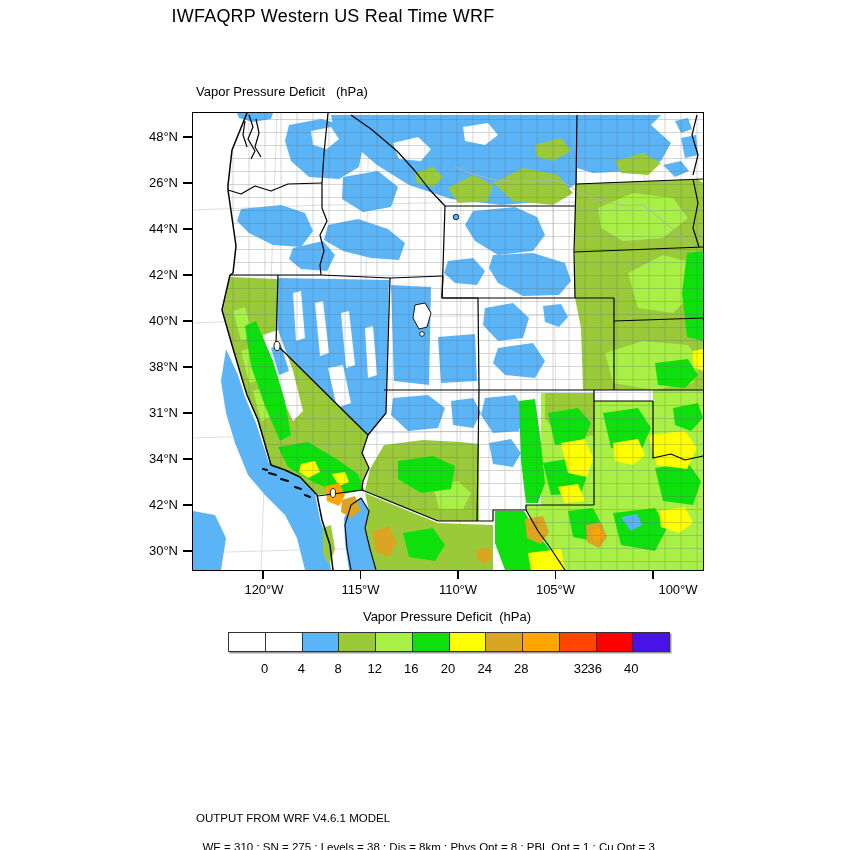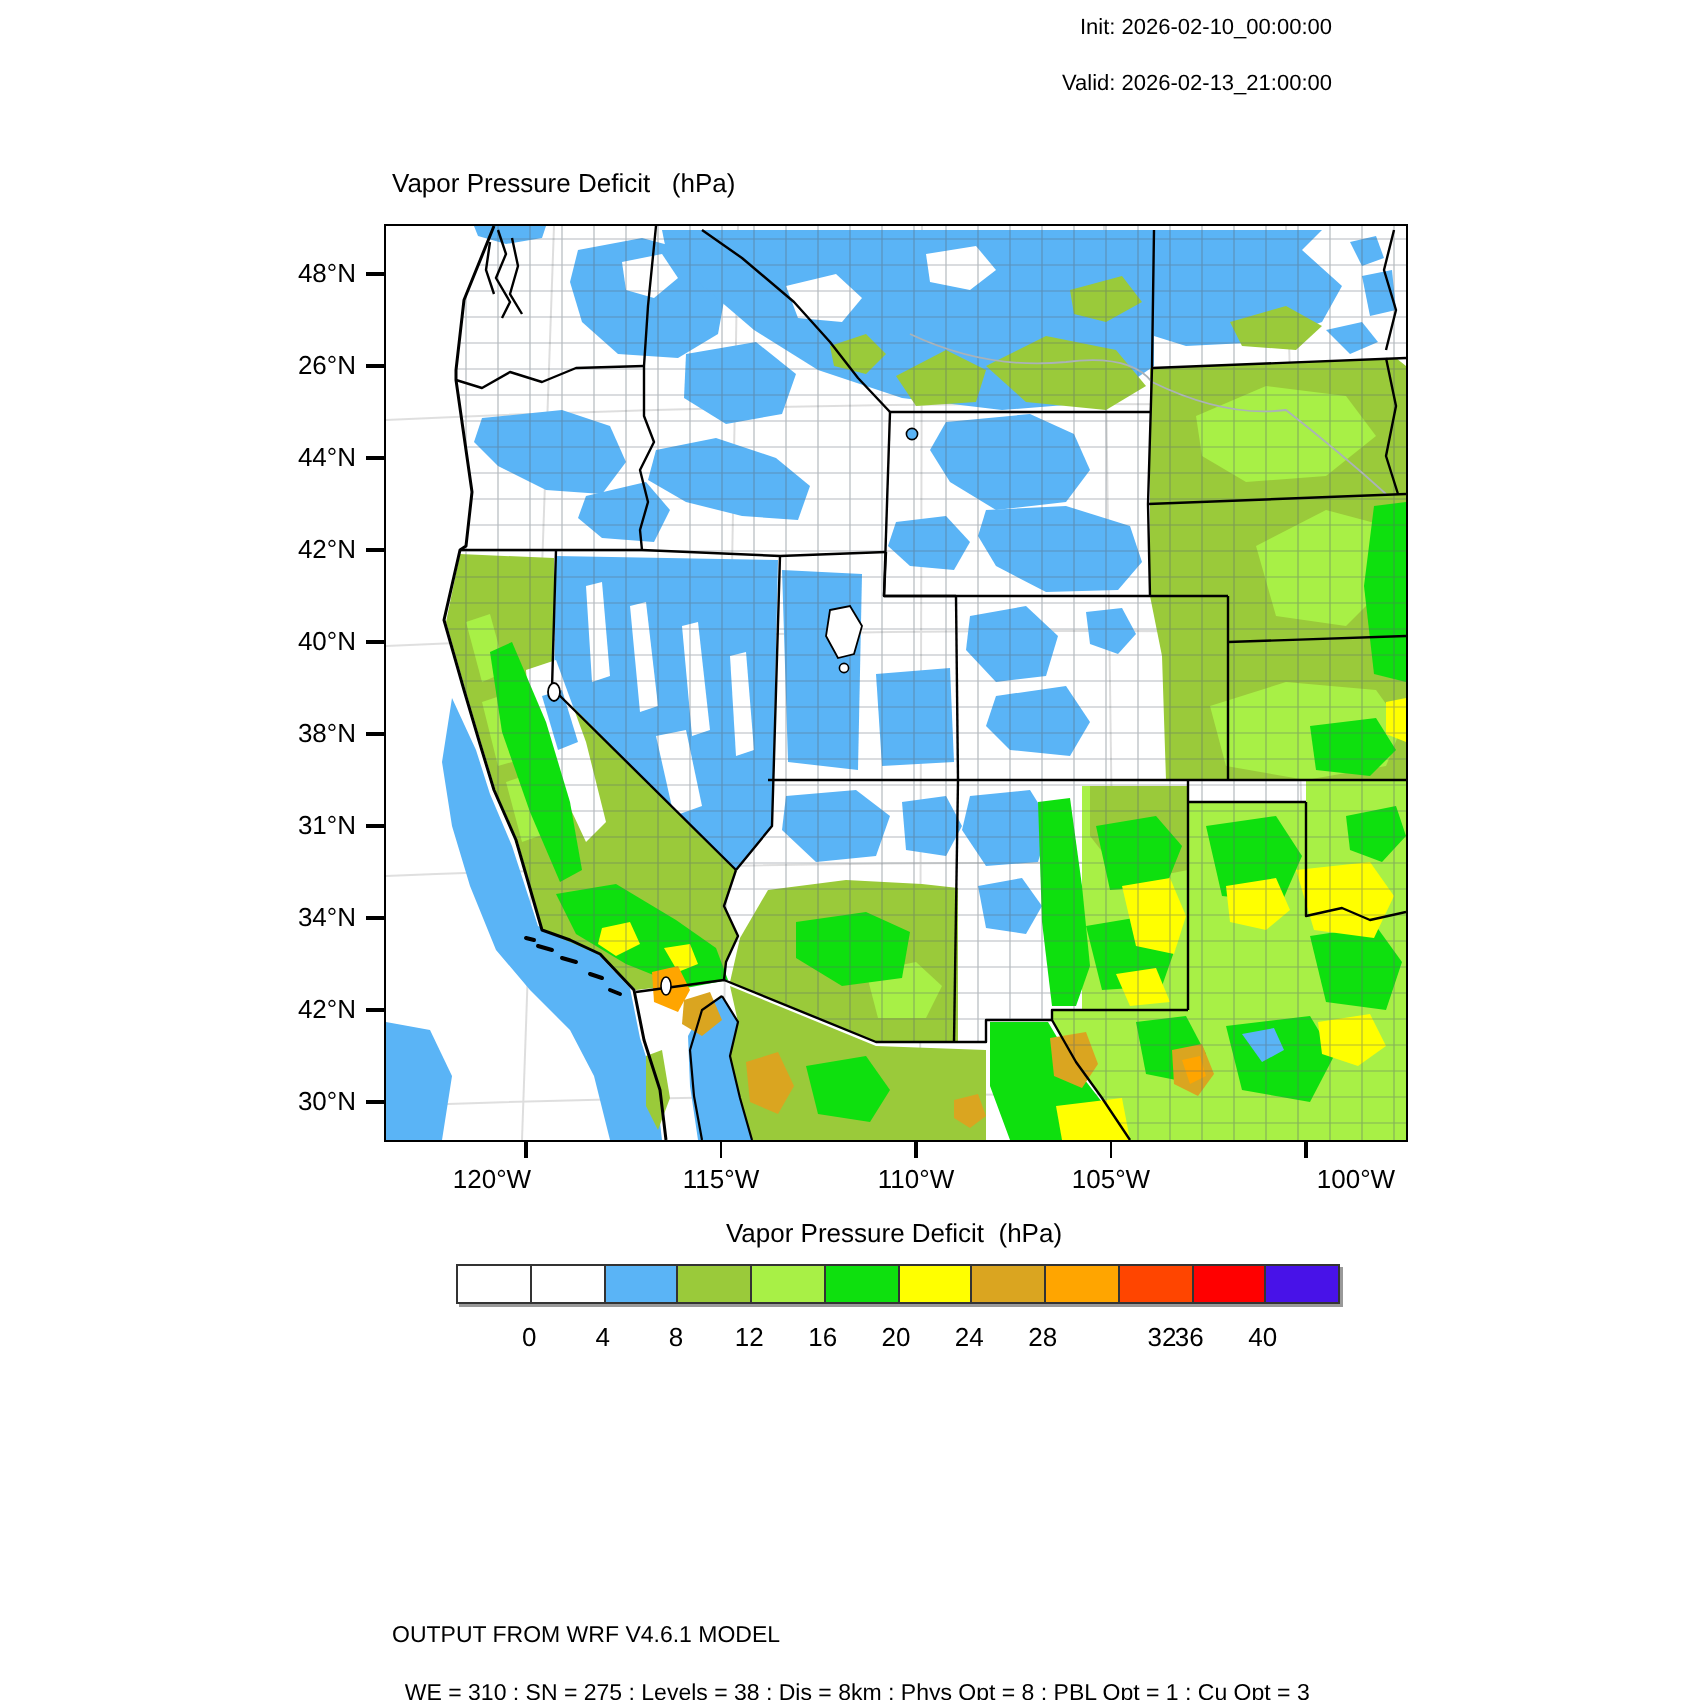--- a/index.html
+++ b/index.html
@@ -24,22 +24,21 @@
   .cb-cell{flex:1 1 0;height:100%;}
   .cb-cell + .cb-cell{border-left:1px solid #333;}
   .cb-num{position:absolute;top:661px;width:30px;text-align:center;font-size:13px;}
   .footer{position:absolute;left:196px;top:811px;font-size:11.5px;line-height:14.5px;white-space:pre;}
 </style>
 </head>
 <body>
 
 <div id="page">
 
-  <div class="header-meta"><span>Init: 2026-02-10_00:00:00</span><br>
-  <span>Valid: 2026-02-13_21:00:00</span></div>
+  <div class="header-title">IWFAQRP Western US Real Time WRF</div>
 
   <div class="map-title">Vapor Pressure Deficit   (hPa)</div>
 
   <div id="map-frame">
     <svg width="510" height="457" viewBox="0 0 510 457" xmlns="http://www.w3.org/2000/svg">
       <defs>
         <clipPath id="usclip">
           <path d="M54,0 L39,37 L35,72 L35,77 L43,133 L40,160 L37,162 L29,197 L39,232 L47,259 L54,282 L65,307 L78,352 L92,357 L107,364 L124,382 L125,383 L169,377 L245,408 L300,408 L300,397 L333,397 L345,418 L360,438 L372,457 L510,457 L510,0 Z"></path>
         </clipPath>
         <pattern id="counties" width="16" height="13" patternUnits="userSpaceOnUse">
@@ -252,21 +251,21 @@
       <div class="lat-label" style="top: 405px;">31°N</div>
       <div class="lat-tick" style="top: 458.2px;"></div>
       <div class="lat-label" style="top: 451px;">34°N</div>
       <div class="lat-tick" style="top: 504.2px;"></div>
       <div class="lat-label" style="top: 497px;">42°N</div>
       <div class="lat-tick" style="top: 550.2px;"></div>
       <div class="lat-label" style="top: 543px;">30°N</div>
     </div>
   <div id="lon-axis">
       <div class="lon-tick" style="left: 262.2px;"></div>
-      <div class="lon-label" style="left: 218px;">120°W</div>
+      <div class="lon-label" style="left: 236px;">120°W</div>
       <div class="lon-tick" style="left: 359.7px;"></div>
       <div class="lon-label" style="left: 332.5px;">115°W</div>
       <div class="lon-tick" style="left: 457.2px;"></div>
       <div class="lon-label" style="left: 430px;">110°W</div>
       <div class="lon-tick" style="left: 554.7px;"></div>
       <div class="lon-label" style="left: 527.5px;">105°W</div>
       <div class="lon-tick" style="left: 652.2px;"></div>
       <div class="lon-label" style="left: 650px;">100°W</div>
     </div>
 

